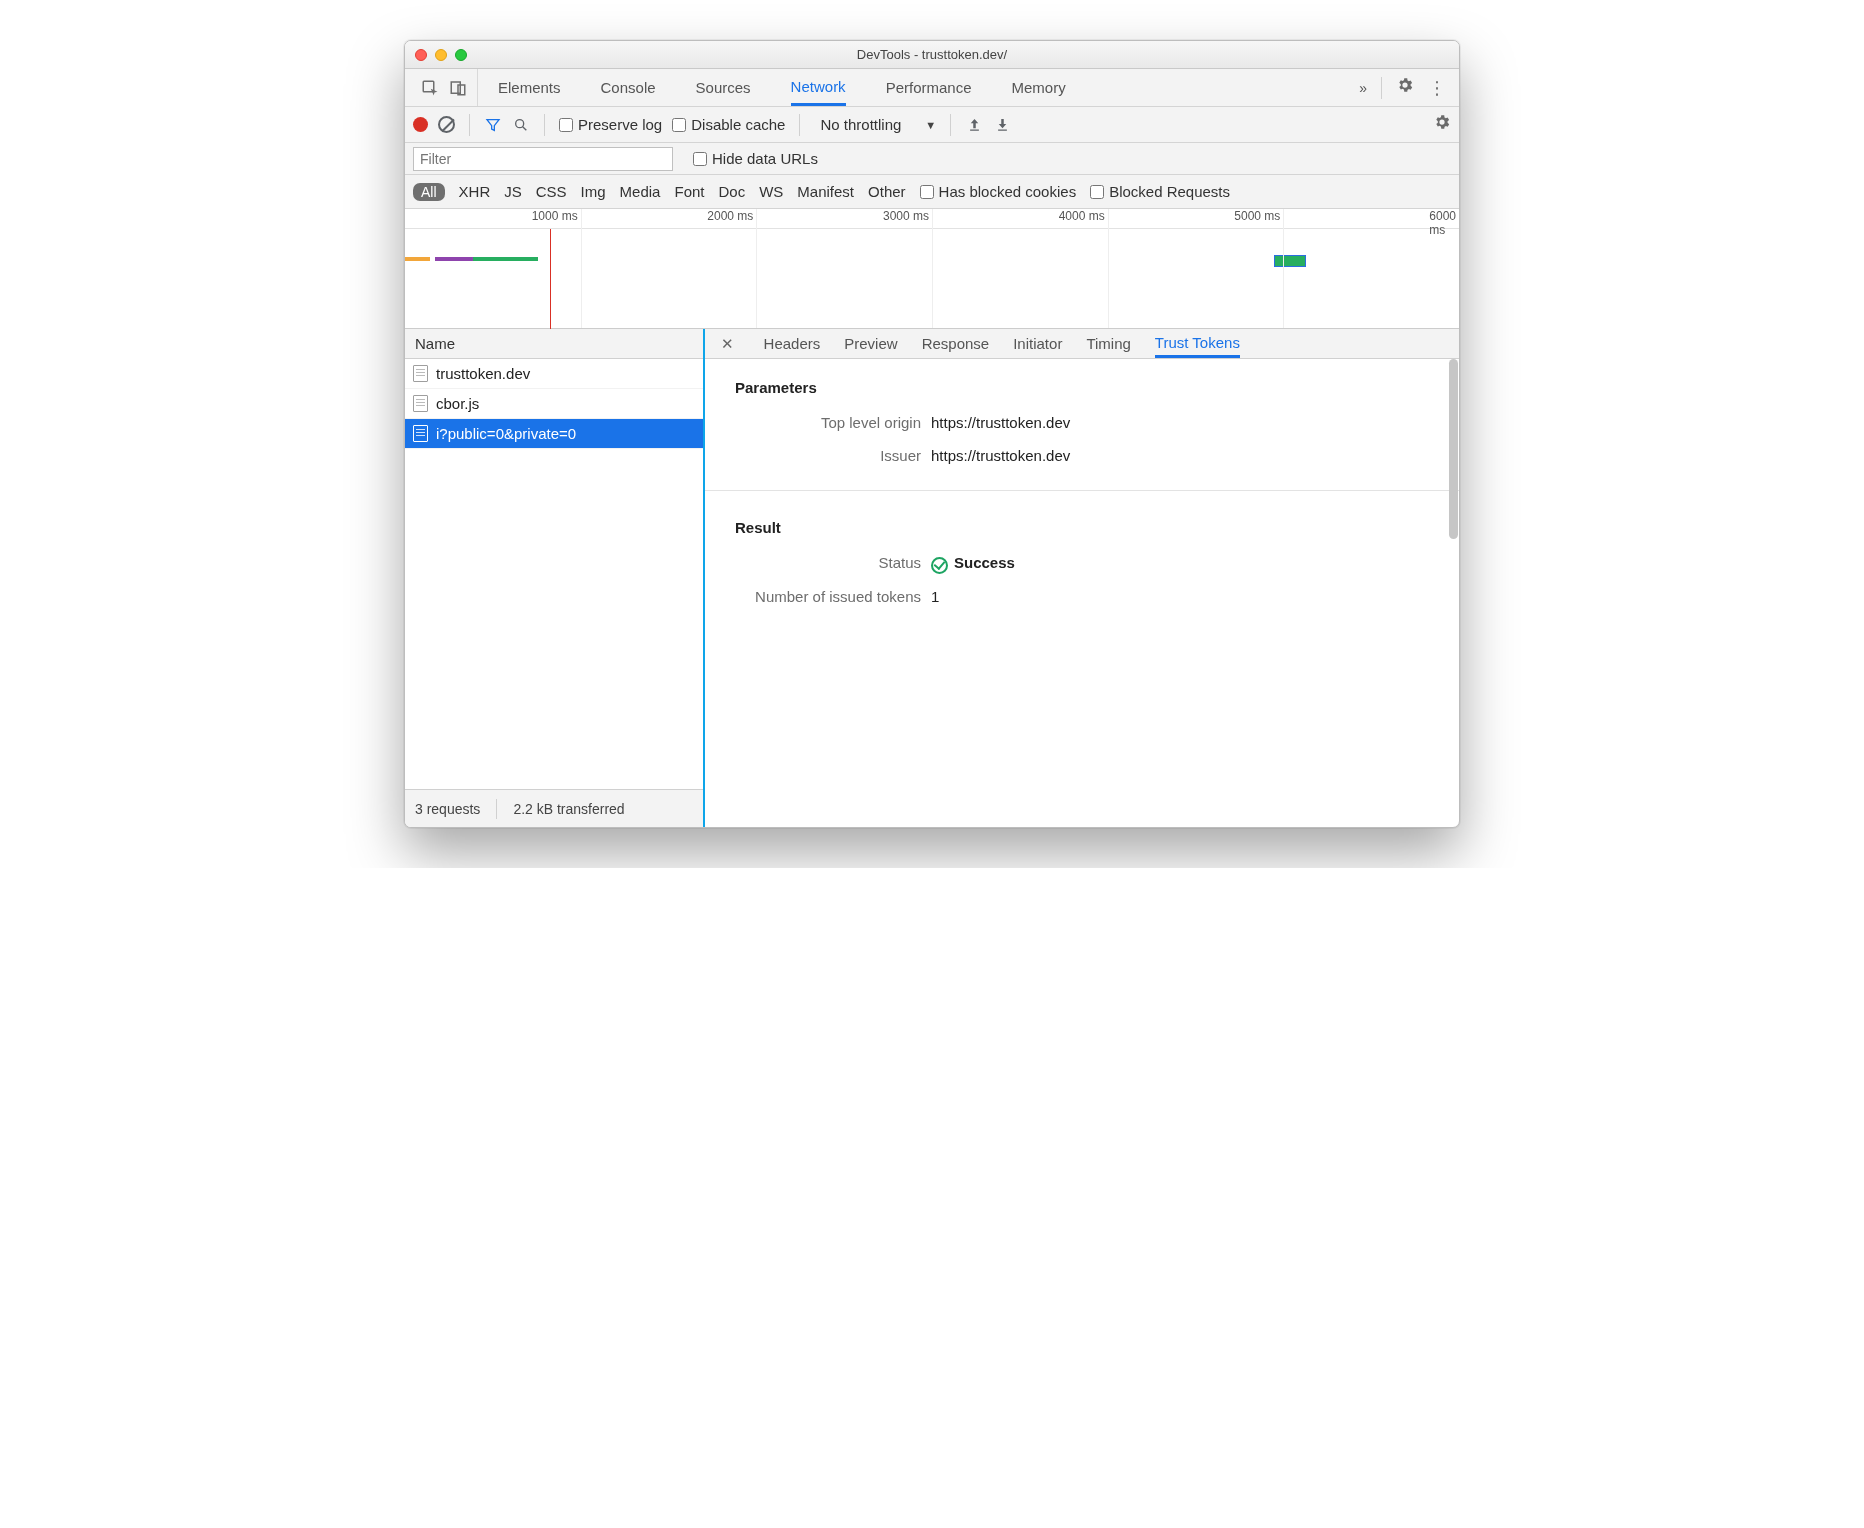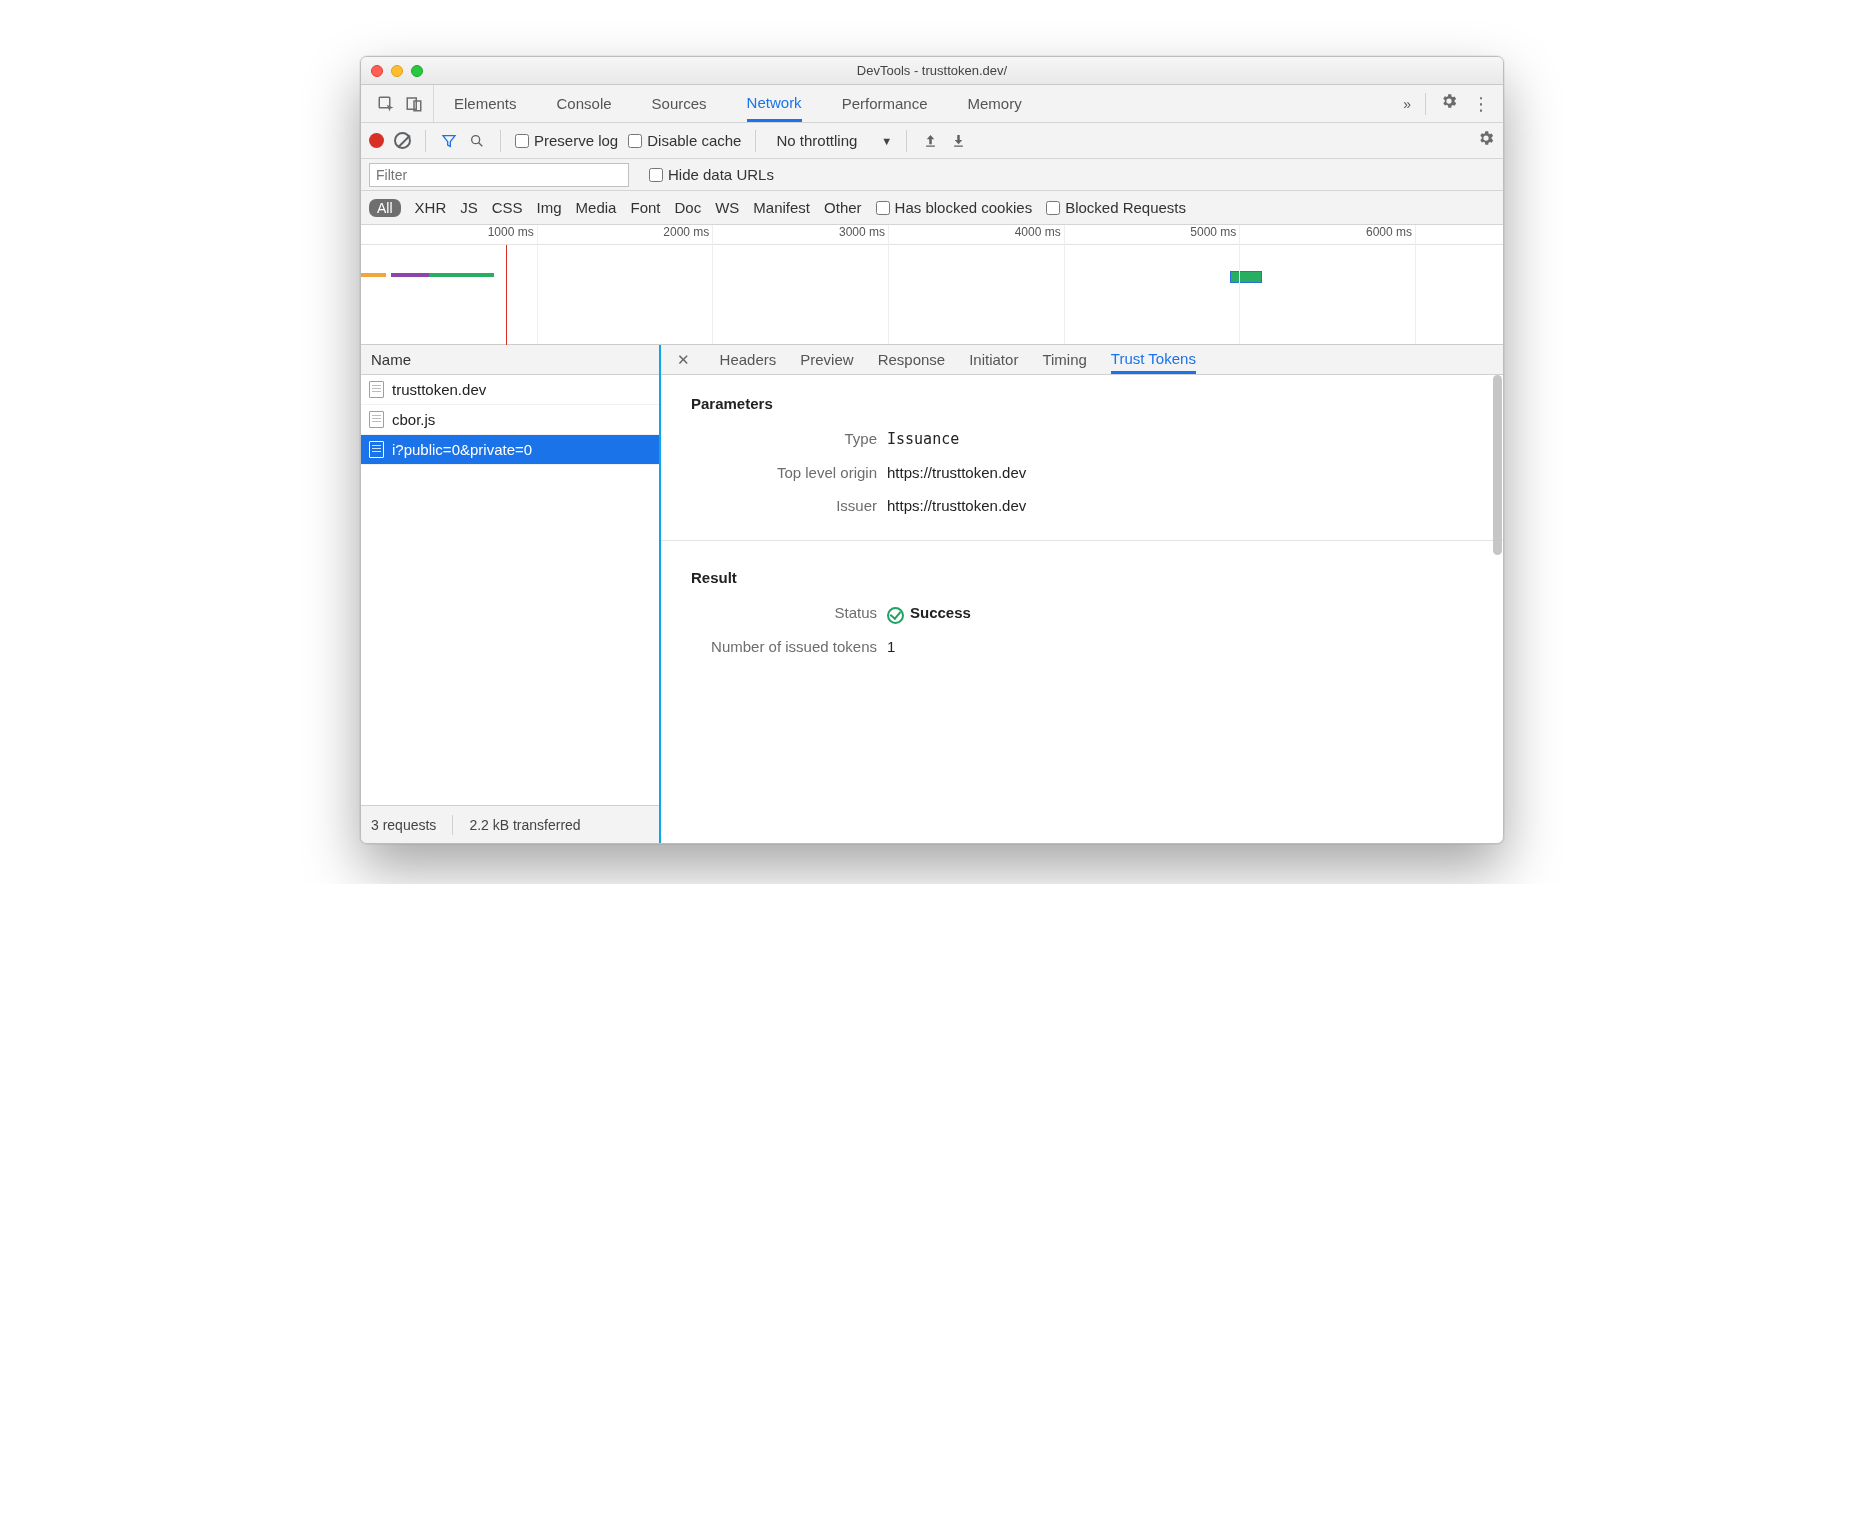--- a/index.html
+++ b/index.html
@@ -7,27 +7,26 @@
     font-family: -apple-system, BlinkMacSystemFont, "Segoe UI", Helvetica, Arial, sans-serif;
     font-size: 14px;
     background: #fff;
     display: flex;
     justify-content: center;
     align-items: flex-start;
     padding: 40px;
     color: #333;
   }
   .window {
-    width: 1144px;
+    width: 1056px;
     border: 1px solid #bdbdbd;
     border-radius: 7px;
     overflow: hidden;
     box-shadow: 0 25px 55px rgba(0,0,0,.35), 0 0 0 1px rgba(0,0,0,.05);
     background: #fff;
-    margin-top: 16px;
   }
   .titlebar {
     background: linear-gradient(#f6f6f6,#e9e9e9);
     border-bottom: 1px solid #c9c9c9;
     height: 28px;
     display: flex;
     align-items: center;
     padding: 0 10px;
     position: relative;
   }
@@ -329,24 +328,20 @@
           <span class="dtab">Response</span>
           <span class="dtab">Initiator</span>
           <span class="dtab">Timing</span>
           <span class="dtab active">Trust Tokens</span>
         </div>
       <div class="detail-body">
         <div class="scroll-ind"></div>
         <div class="section-title">Parameters</div>
         <div id="param-rows">
             <div class="kv">
-              <div class="k">Type</div>
-              <div class="v mono">Issuance</div>
-            </div>
-            <div class="kv">
               <div class="k">Top level origin</div>
               <div class="v">https://trusttoken.dev</div>
             </div>
             <div class="kv">
               <div class="k">Issuer</div>
               <div class="v">https://trusttoken.dev</div>
             </div>
           </div>
         <div class="hr"></div>
         <div class="section-title">Result</div>

